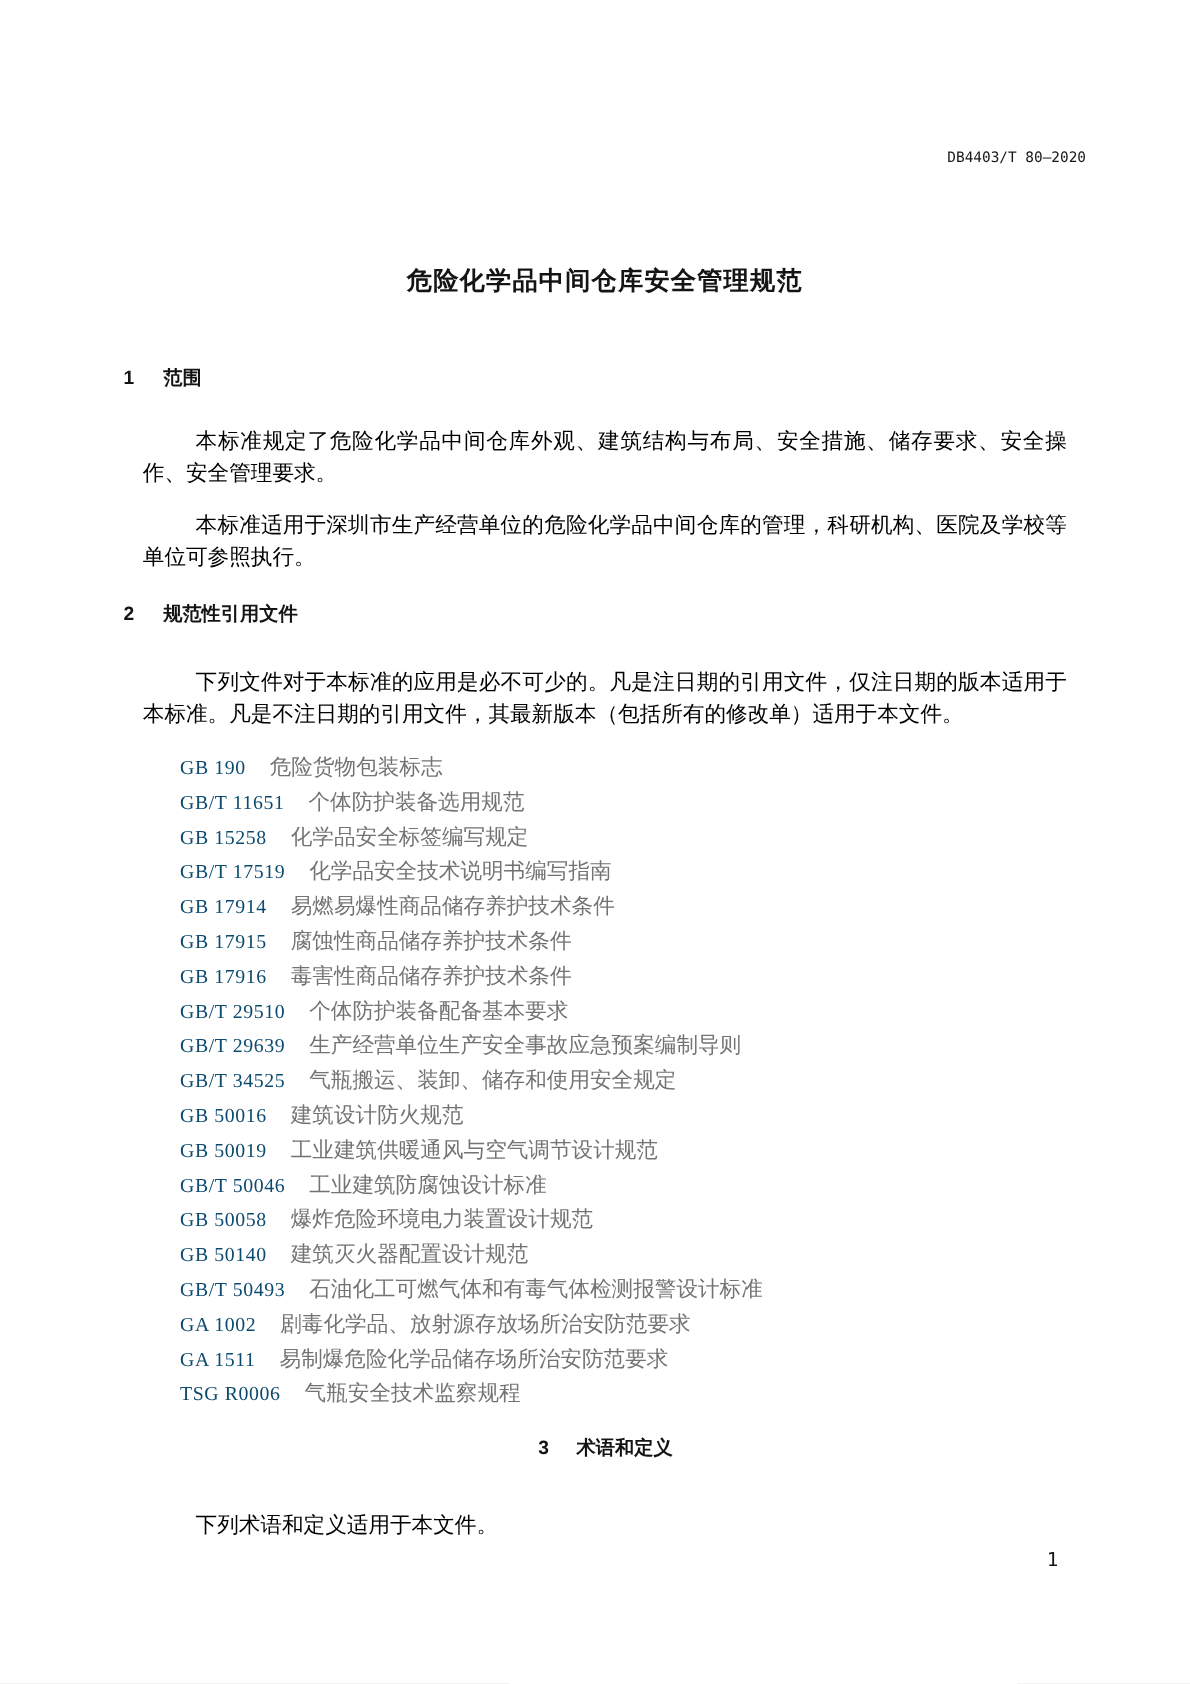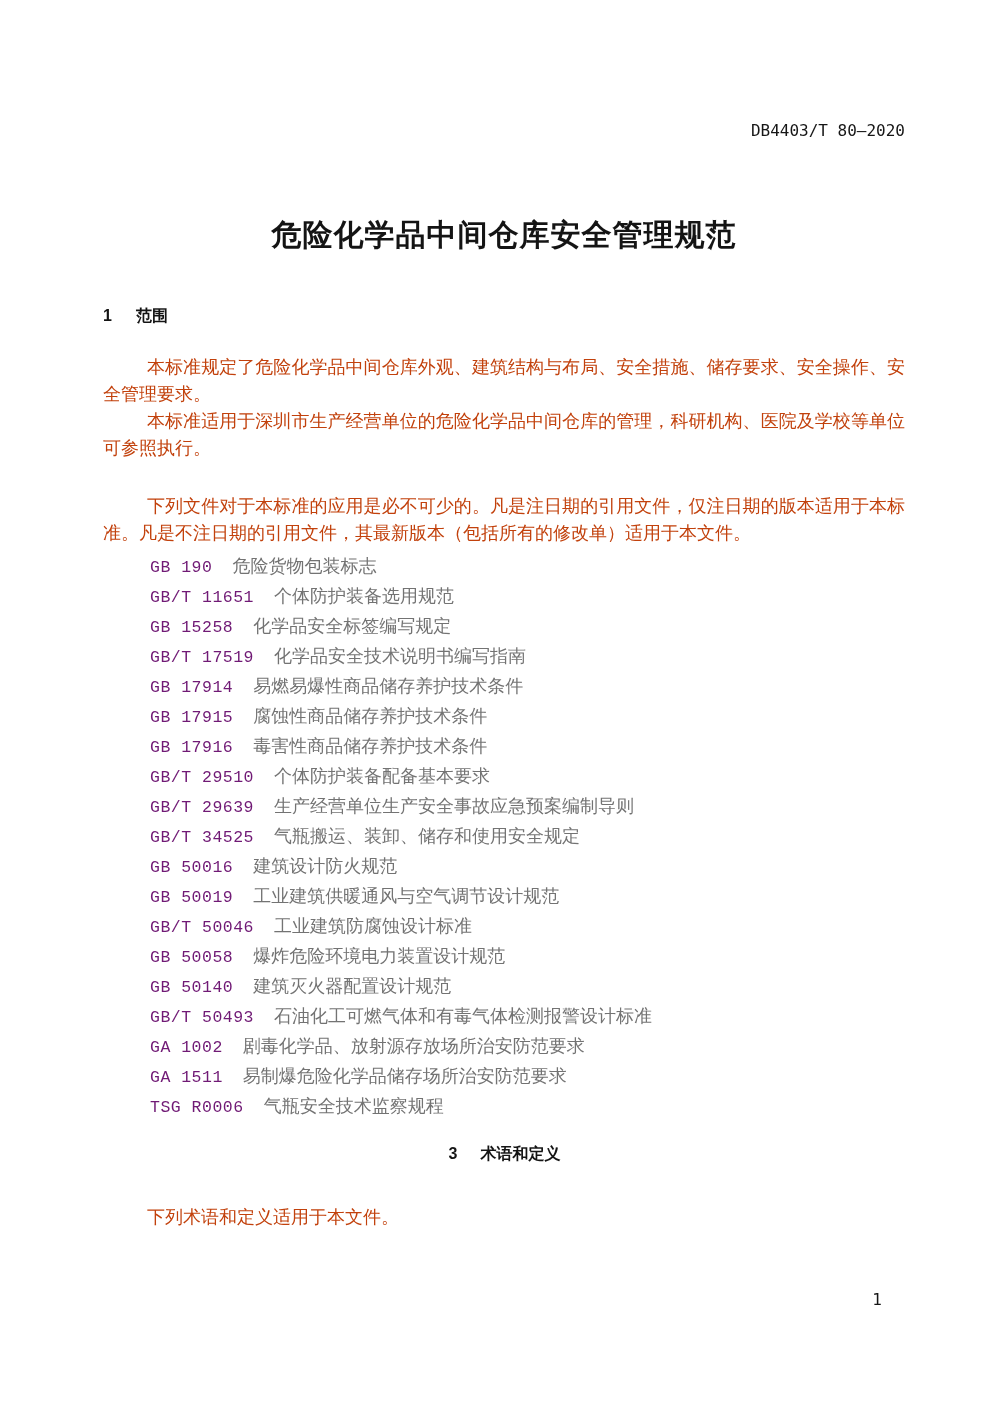--- a/index.html
+++ b/index.html
@@ -10,71 +10,71 @@
     margin: 0 auto;
     background: #ffffff;
     box-sizing: border-box;
     padding: 121px 87px 0 103px;
     color: #1a1a1a;
     font-family: "Liberation Serif", "DejaVu Serif", serif;
     overflow: hidden;
   }
   .doc-header {
     font-family: "DejaVu Sans Mono", "Liberation Mono", monospace;
-    font-size: 16px;
+    font-size: 12px;
     line-height: 20px;
     text-align: right;
     color: #161616;
   }
   .doc-title {
     margin: 78px 0 0 0;
     font-family: "Liberation Sans", "DejaVu Sans", sans-serif;
     font-weight: 700;
-    font-size: 30px;
+    font-size: 21px;
     line-height: 32px;
     text-align: center;
     letter-spacing: 1px;
     color: #141414;
   }
   .sec-heading {
     margin: 54px 0 0 0;
     font-family: "Liberation Sans", "DejaVu Sans", sans-serif;
     font-weight: 700;
     font-size: 16px;
     line-height: 22px;
     color: #141414;
   }
   .sec-heading .sec-num { display: inline-block; margin-right: 22px; min-width: 11px; }
   .sec-heading.s2 { margin-top: 24px; }
   .sec-heading.s3 { margin-top: 21px; text-align: center; }
   .para {
-    margin: 0;
+    margin: 16px;
     font-size: 18px;
     line-height: 27px;
     text-indent: 44px;
     text-align: justify;
-    color: #c2410c;
+    color: #000000;
   }
   .para.first { margin-top: 27px; }
   .para.intro { margin-top: 31px; }
   .para.s3p { margin-top: 39px; }
   .ref-list { margin-top: 5px; }
   .ref-item {
     padding-left: 47px;
     font-size: 18px;
     line-height: 28px;
     white-space: nowrap;
     color: #1c1c1c;
   }
   .ref-code {
-    font-family: Liberation Mono, monospace;
+    font-family: Liberation Serif, serif;
     font-size: 16.5px;
     letter-spacing: 0.5px;
     margin-right: 20px;
-    color: #701a75;
+    color: #0c4a6e;
   }
   .ref-title { color: #737373; }
   .page-number {
     position: absolute;
     top: 1290px;
     right: 110px;
     font-family: "DejaVu Sans Mono", "Liberation Mono", monospace;
     font-size: 16px;
     line-height: 20px;
     color: #161616;
@@ -89,20 +89,23 @@
 
   <h1 class="doc-title">危险化学品中间仓库安全管理规范</h1>
 
   <h2 class="sec-heading s1">
     <span class="sec-num">1</span><span>范围</span>
   </h2>
 
   <p class="para first">本标准规定了危险化学品中间仓库外观、建筑结构与布局、安全措施、储存要求、安全操作、安全管理要求。</p>
   <p class="para">本标准适用于深圳市生产经营单位的危险化学品中间仓库的管理，科研机构、医院及学校等单位可参照执行。</p>
 
+  <h2 class="sec-heading s2">
+    <span class="sec-num">2</span><span>规范性引用文件</span>
+  </h2>
 
   <p class="para intro">下列文件对于本标准的应用是必不可少的。凡是注日期的引用文件，仅注日期的版本适用于本标准。凡是不注日期的引用文件，其最新版本（包括所有的修改单）适用于本文件。</p>
 
   <div class="ref-list">
     <div class="ref-item"><span class="ref-code">GB 190</span><span class="ref-title">危险货物包装标志</span></div>
     <div class="ref-item"><span class="ref-code">GB/T 11651</span><span class="ref-title">个体防护装备选用规范</span></div>
     <div class="ref-item"><span class="ref-code">GB 15258</span><span class="ref-title">化学品安全标签编写规定</span></div>
     <div class="ref-item"><span class="ref-code">GB/T 17519</span><span class="ref-title">化学品安全技术说明书编写指南</span></div>
     <div class="ref-item"><span class="ref-code">GB 17914</span><span class="ref-title">易燃易爆性商品储存养护技术条件</span></div>
     <div class="ref-item"><span class="ref-code">GB 17915</span><span class="ref-title">腐蚀性商品储存养护技术条件</span></div>

